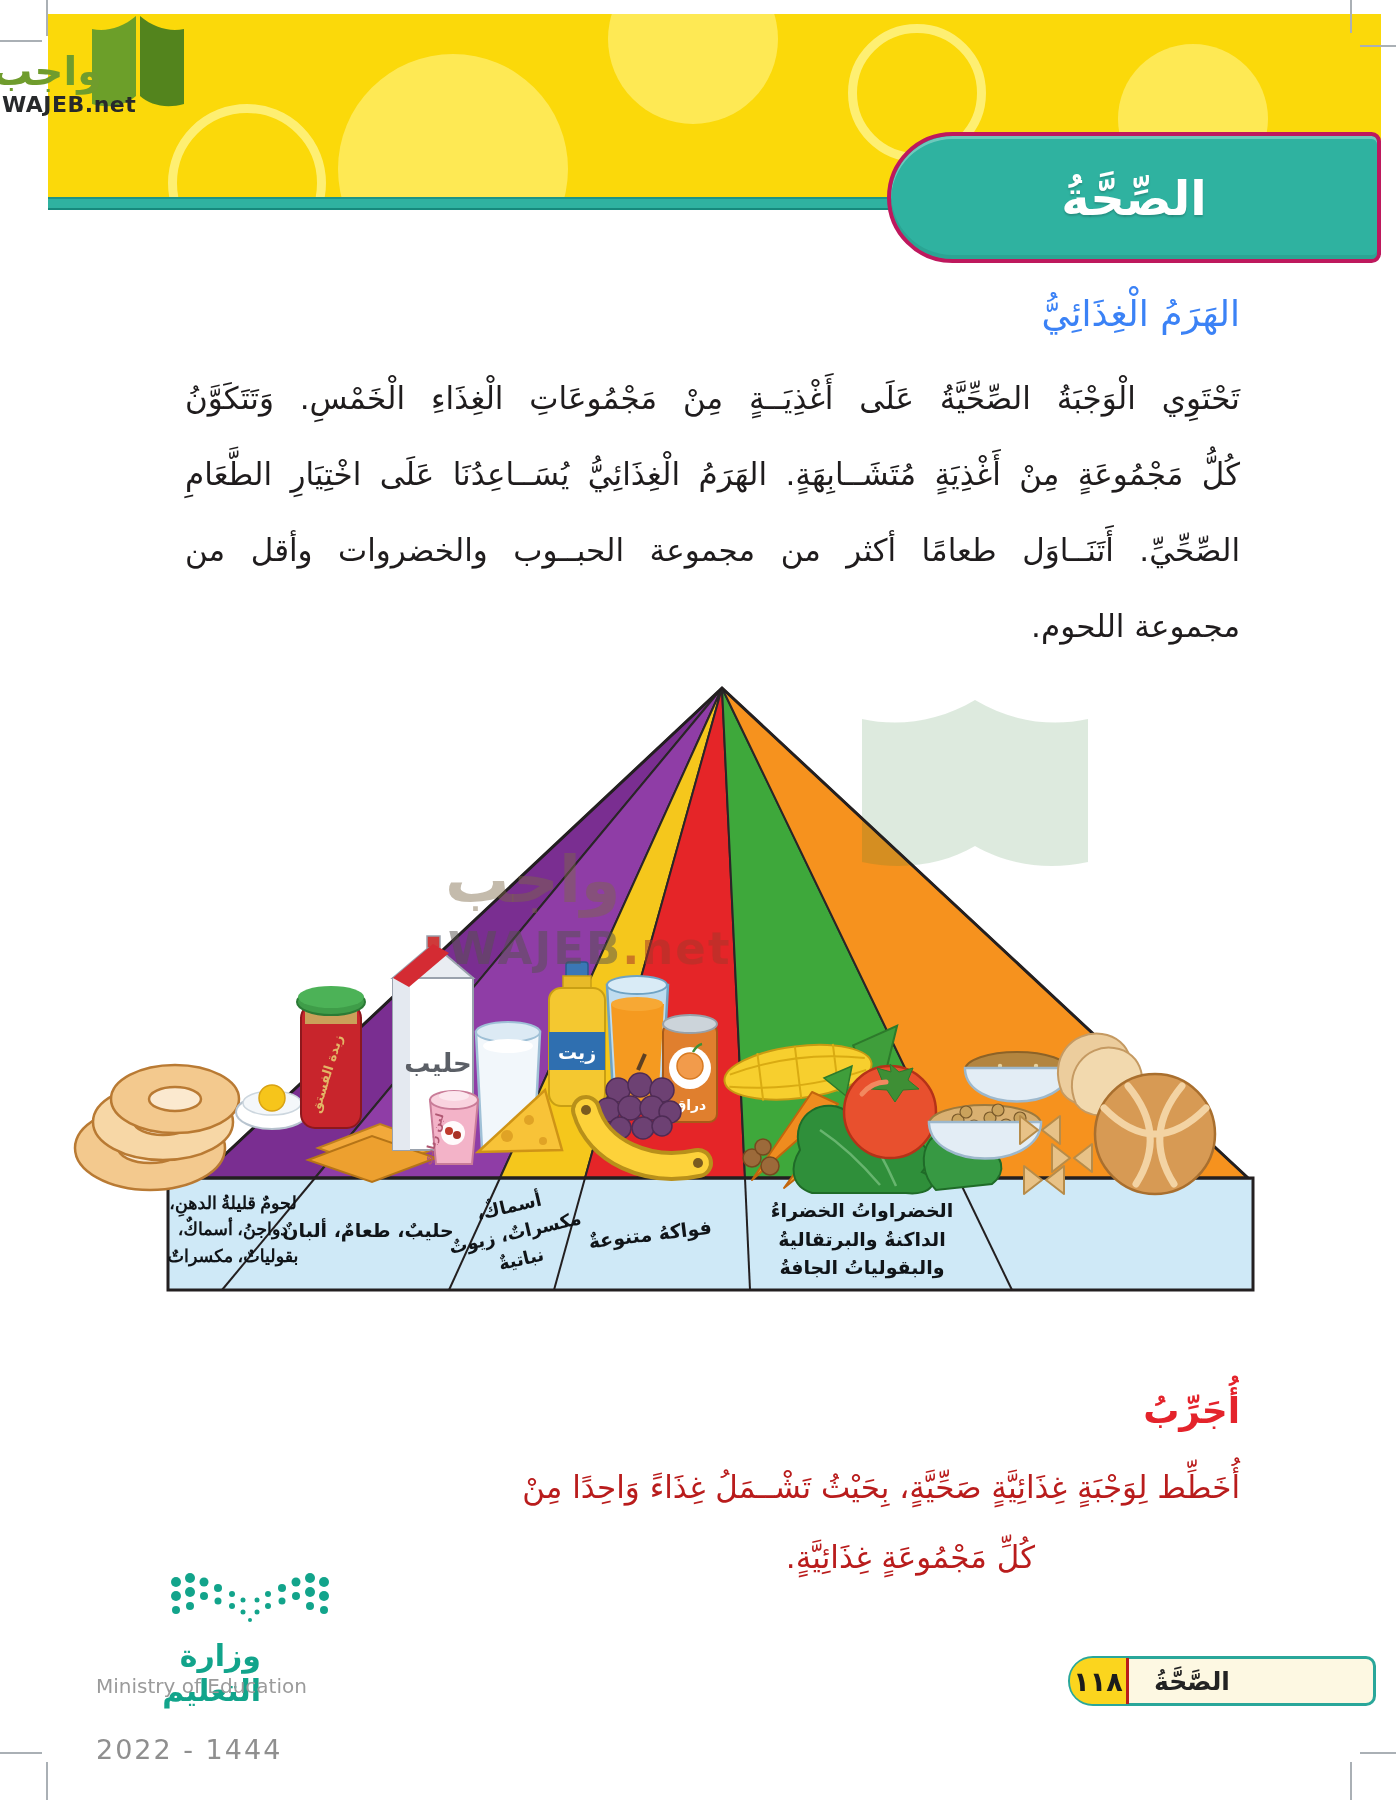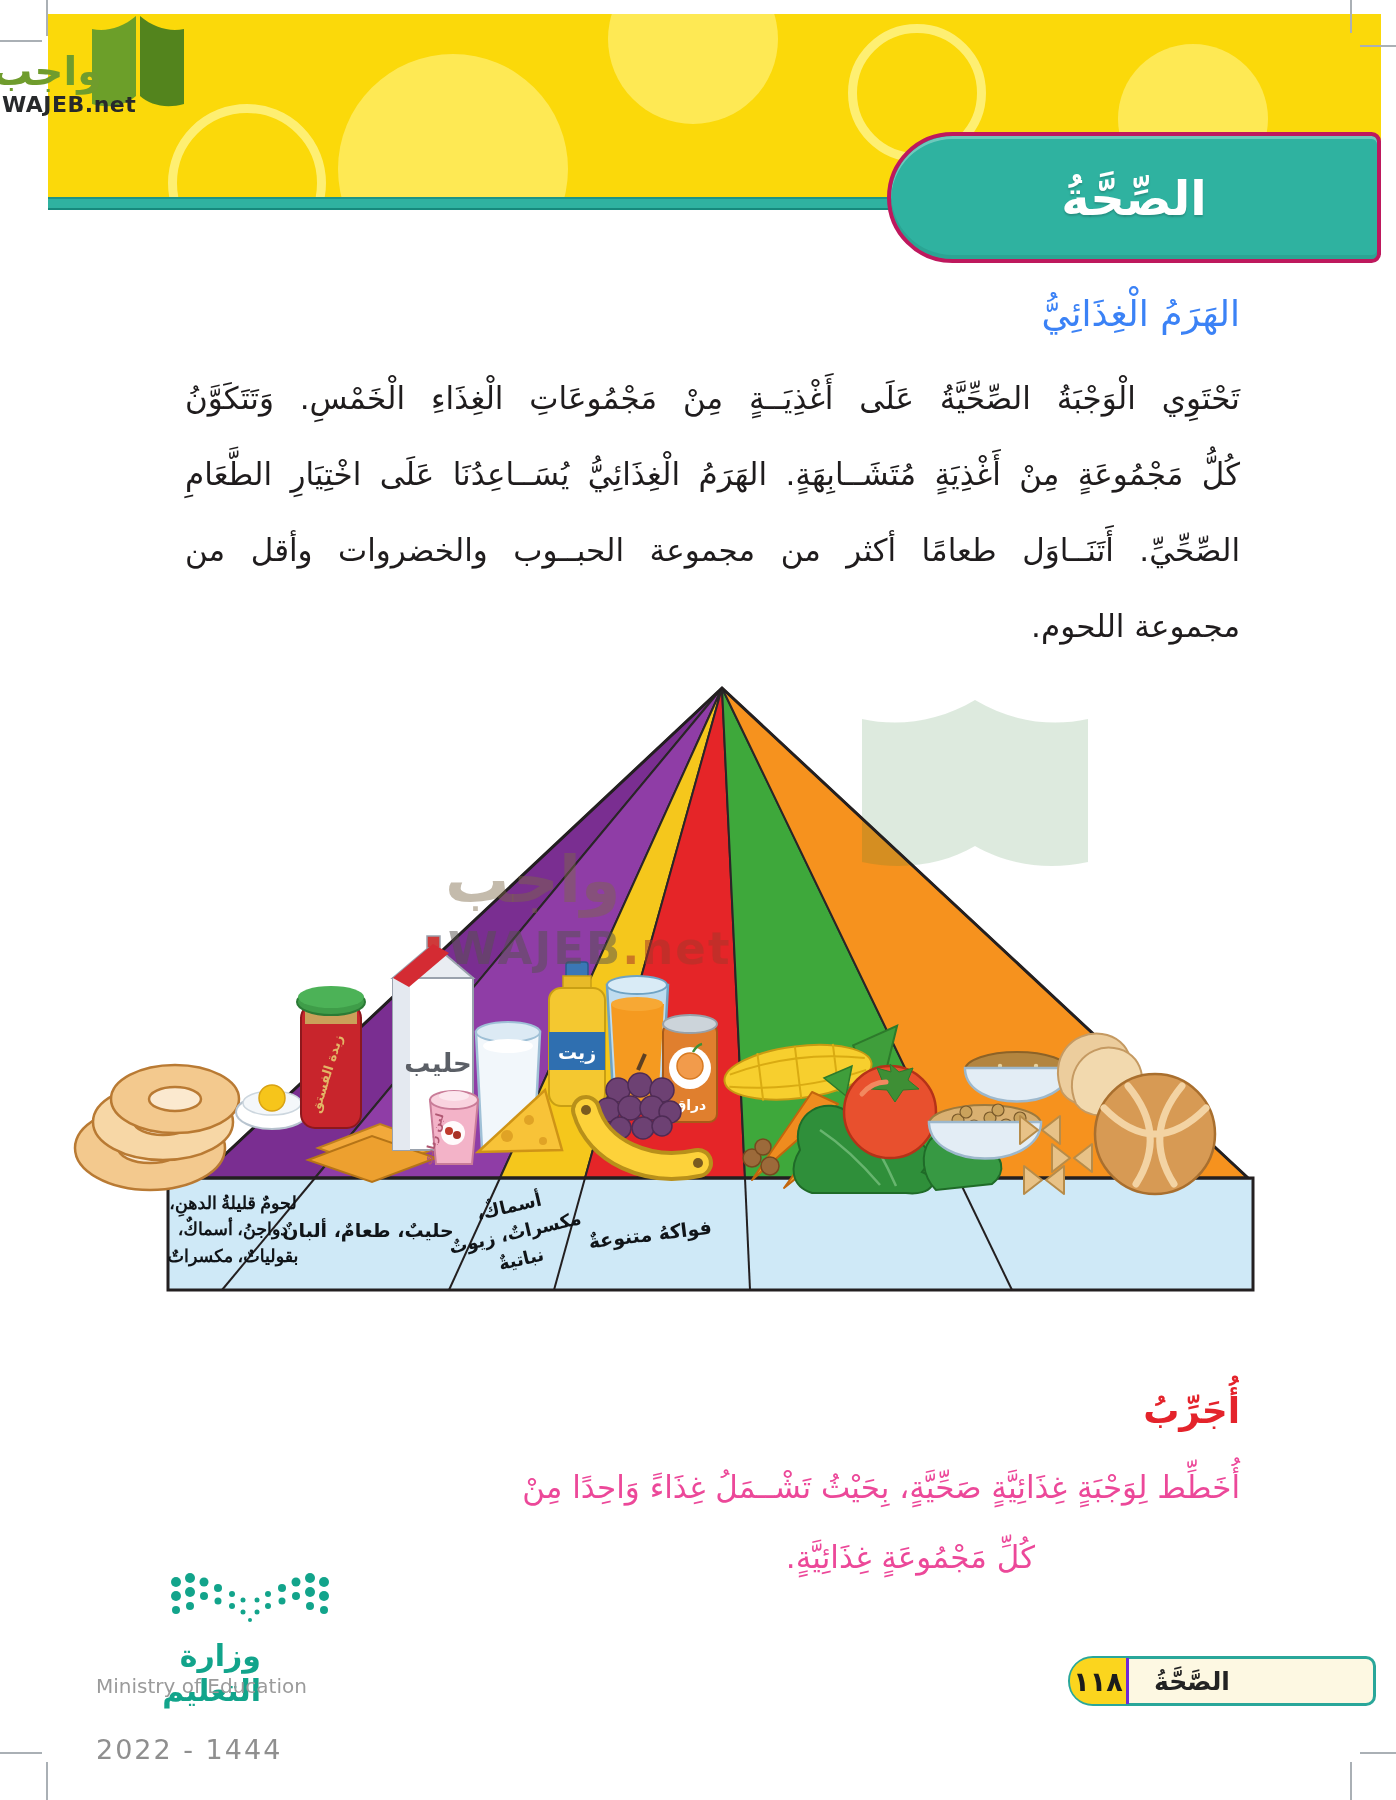--- a/index.html
+++ b/index.html
@@ -33,34 +33,34 @@
   
   .glabel{font-weight:bold;color:#101418;font-size:19px;line-height:1.5;text-align:center;}
 
   
   .wm-ar{left:445px;top:843px;font-size:64px;font-weight:bold;color:rgba(125,105,70,.45);}
   .wm-en{left:448px;top:922px;font-size:45px;font-weight:bold;letter-spacing:2px;color:rgba(85,82,78,.5);}
   .wm-en .net{color:rgba(168,55,42,.55);}
 
   
   .activity-heading{right:156px;top:1390px;color:#e4232b;font-size:36px;font-weight:bold;}
-  .activity{right:156px;top:1452px;width:830px;font-size:31px;line-height:70px;color:#ec4899;}
+  .activity{right:156px;top:1452px;width:830px;font-size:31px;line-height:70px;color:#b91c1c;}
   .activity .l0{text-align:right;}
   .activity .l1{text-align:right;padding-left:0;padding-right:205px;}
 
   
   .ministry-ar{left:96px;top:1638px;width:165px;color:#12a48b;font-size:30px;font-weight:bold;}
   .ministry-en{left:96px;top:1674px;width:230px;color:#9b9b9b;font-size:20px;}
   .edition{left:96px;top:1696px;width:200px;color:#8f8f8f;font-size:27px;letter-spacing:2px;margin-top:38px;}
 
   
   .page-box{left:1068px;top:1656px;width:308px;height:50px;background:#fdf8e2;border:3px solid #2aa79a;
             border-radius:25px 10px 10px 25px;box-sizing:border-box;}
   .page-chip{position:absolute;left:-1px;top:-1px;bottom:-1px;width:56px;background:#fbd51e;
-             border-radius:22px 0 0 22px;border-right:3px solid #6d28d9;
+             border-radius:22px 0 0 22px;border-right:3px solid #b91c1c;
              display:flex;align-items:center;justify-content:center;
              font-size:27px;font-weight:bold;color:#1c1c1c;}
   .page-box-label{position:absolute;left:66px;top:0;height:44px;width:110px;display:flex;align-items:center;
                   justify-content:center;font-size:25px;font-weight:bold;color:#232323;}
 
   .crop{position:absolute;background:#aab0b5;}
 </style>
 </head>
 <body>
 
@@ -304,20 +304,21 @@
 
     <g>
       <circle cx="1155" cy="1134" r="60" fill="#d79a54" stroke="#a96f2e" stroke-width="2.5"></circle>
       <path d="M1104,1108 Q1155,1160 1206,1108 M1128,1086 Q1168,1134 1136,1184 M1182,1086 Q1142,1134 1174,1184" stroke="#f3d3a3" stroke-width="7" fill="none" stroke-linecap="round"></path>
     </g>
   </svg>
 
   <div class="abs ar wm-ar">واجب</div>
   <div class="abs wm-en"><span>WAJEB</span><span class="net">.net</span></div>
 
+  <div class="abs ar glabel" style="left:742px;top:1196px;width:240px;">الخضراواتُ الخضراءُ الداكنةُ والبرتقاليةُ والبقولياتُ الجافةُ</div>
   <div class="abs ar glabel" style="left:565px;top:1220px;width:170px;transform:rotate(-7deg);">فواكهُ متنوعةٌ</div>
   <div class="abs ar glabel" style="left:440px;top:1192px;width:150px;font-size:18px;transform:rotate(-13deg);">أسماكٌ، مكسراتٌ، زيوتٌ نباتيةٌ</div>
   <div class="abs ar glabel" style="left:268px;top:1216px;width:200px;white-space:nowrap;">حليبٌ، طعامٌ، ألبانٌ</div>
   <div class="abs ar glabel" style="left:158px;top:1190px;width:150px;font-size:17.5px;font-family:Liberation Serif, serif;">لحومٌ قليلةُ الدهنِ، دواجنُ، أسماكٌ، بقولياتٌ، مكسراتٌ</div>
 
   <div class="abs ar activity-heading">أُجَرِّبُ</div>
   <div class="abs ar activity">
     <div class="l0">أُخَطِّط لِوَجْبَةٍ غِذَائِيَّةٍ صَحِّيَّةٍ، بِحَيْثُ تَشْــمَلُ غِذَاءً وَاحِدًا مِنْ</div>
     <div class="l1">كُلِّ مَجْمُوعَةٍ غِذَائِيَّةٍ.</div>
   </div>

